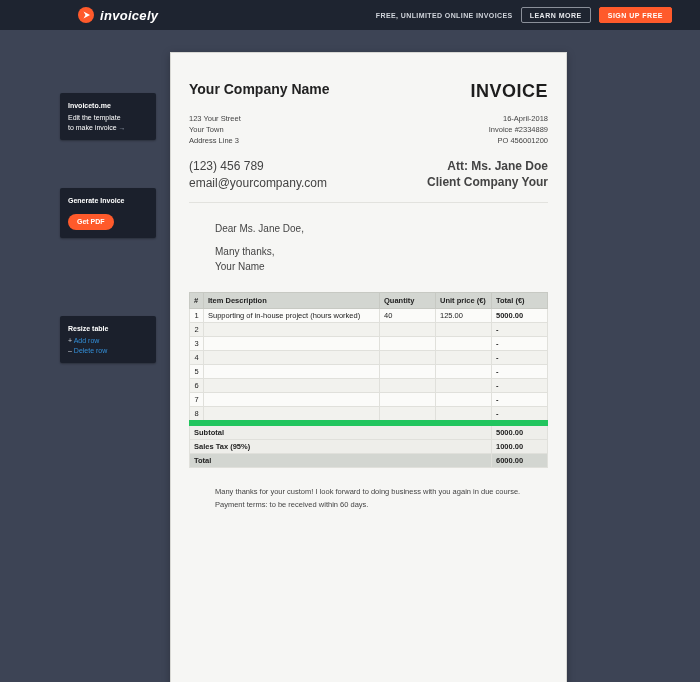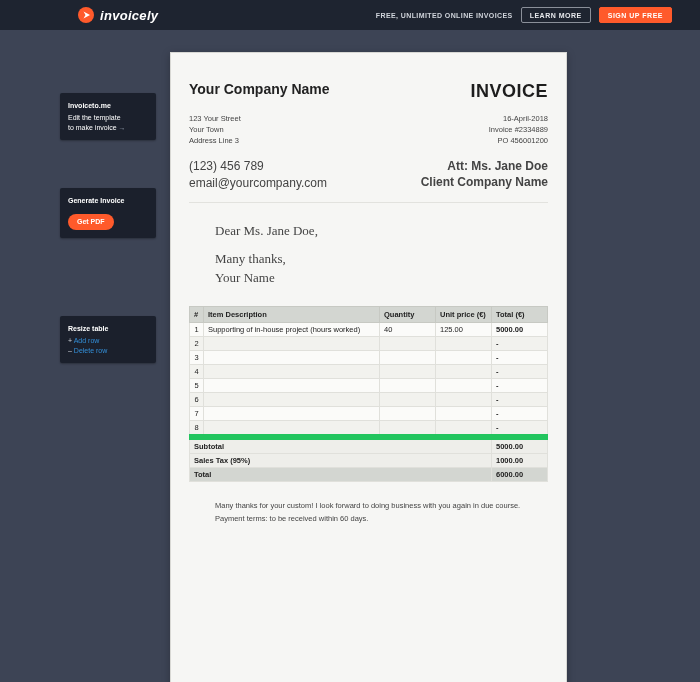--- a/index.html
+++ b/index.html
@@ -71,21 +71,21 @@
   }
   .inv-header { display:flex; justify-content:space-between; align-items:flex-start; }
   .company-name { font-size:14px; font-weight:700; color:#222; }
   .inv-title { font-size:18px; font-weight:800; letter-spacing:.5px; color:#1d1d1d; }
   .row2 { display:flex; justify-content:space-between; margin-top:12px; font-size:7.5px; color:#444; }
   .addr { line-height:1.45; }
   .inv-meta { text-align:right; line-height:1.45;}
   .row3 { display:flex; justify-content:space-between; margin-top:11px; font-size:12px; color:#444;}
   .client-block { text-align:right; font-weight:700; line-height:1.4;}
   .divider { border-top:1px solid #e2e2de; margin-top:10px; }
-  .body-text { font-size:13px; color:#444; padding:18px 26px 0; line-height:1.5;font-family:Liberation Serif, serif;}
+  .body-text { font-size:10px; color:#444; padding:18px 26px 0; line-height:1.5;}
   .body-text p { margin-bottom:8px; }
   
   .tbl {
     width:100%; border-collapse:collapse; margin-top:18px;
     font-size:7.5px;
   }
   .tbl th {
     background:#d3d6d1; text-align:left; padding:3px 4px;
     border:1px solid #c7c9c3; font-weight:700;
   }
@@ -166,21 +166,21 @@
       </div>
     </div>
 
     <div class="row3">
       <div class="addr">
         <div>(123) 456 789</div>
         <div>email@yourcompany.com</div>
       </div>
       <div class="client-block">
         <div>Att: Ms. Jane Doe</div>
-        <div>Client Company Name</div>
+        <div>Client Company Your</div>
       </div>
     </div>
 
     <div class="divider"></div>
 
     <div class="body-text">
       <p>Dear Ms. Jane Doe,</p>
       <p style="margin-bottom:0;">
         <span>Many thanks,</span><br>
         <span>Your Name</span>

